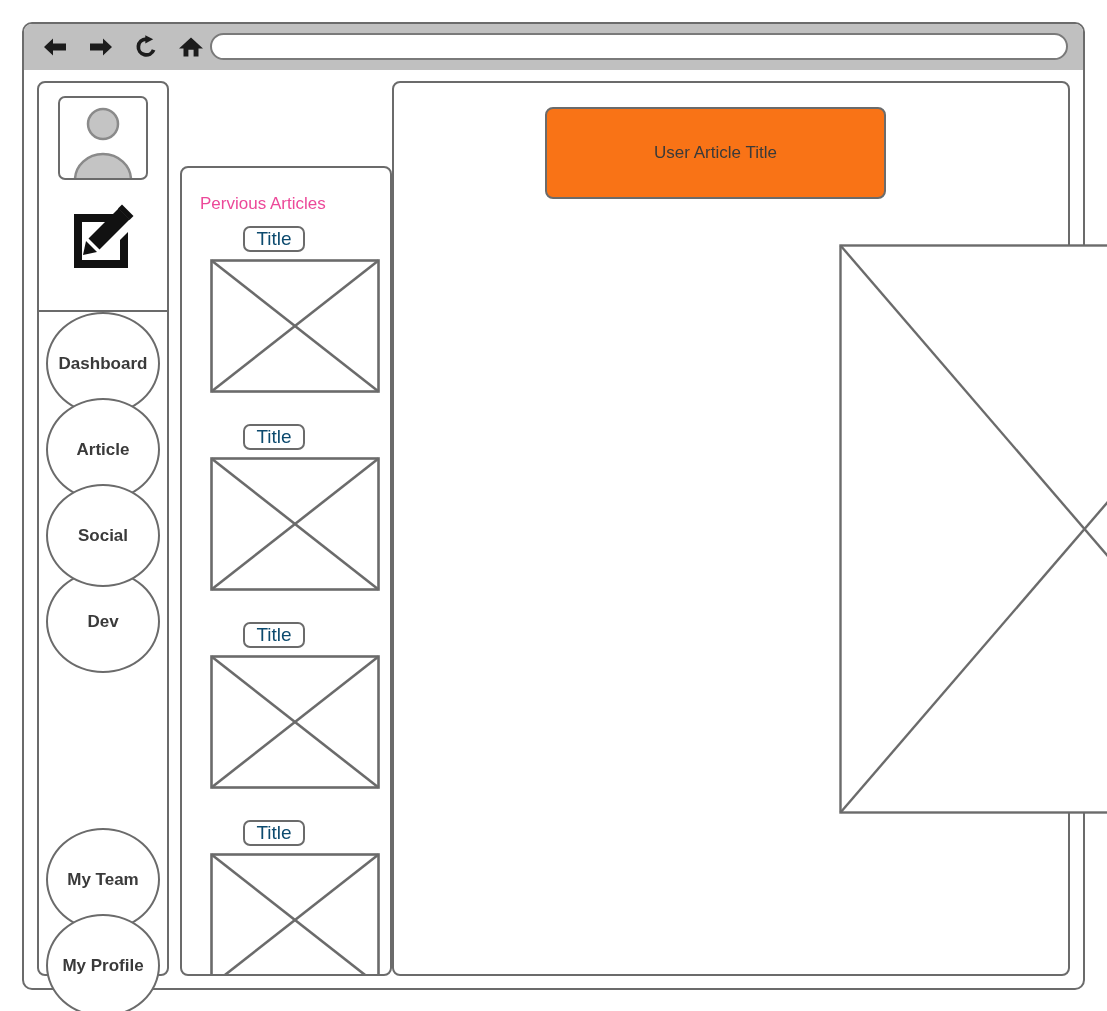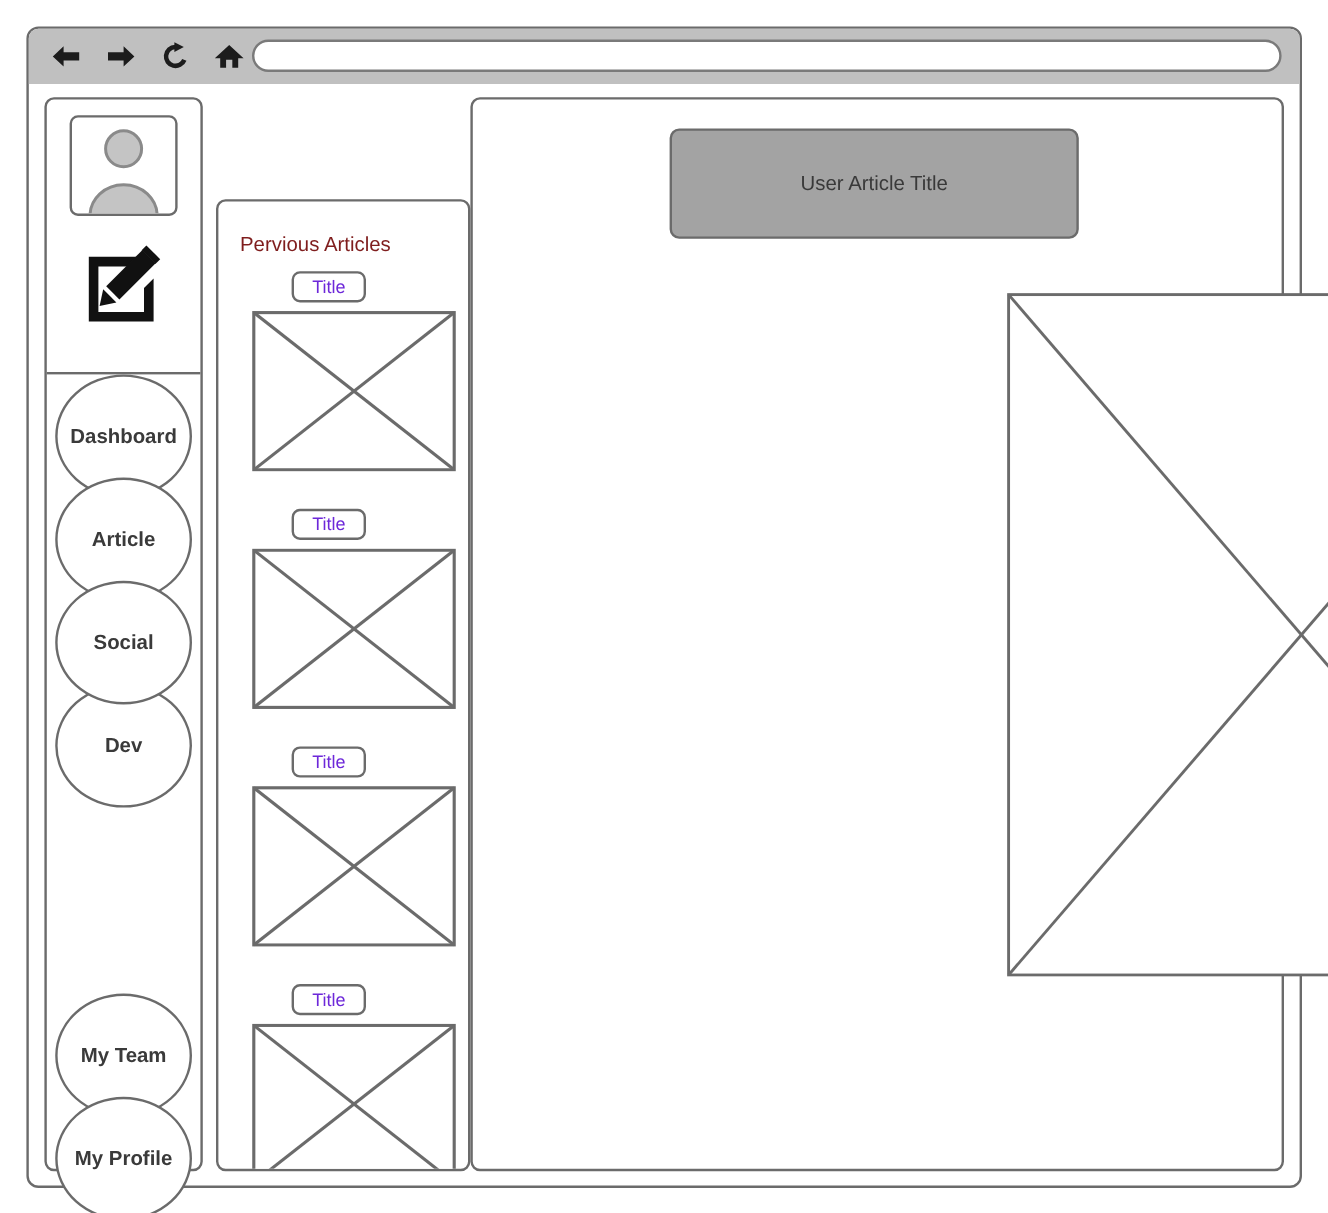--- a/index.html
+++ b/index.html
@@ -167,21 +167,21 @@
     border-radius: 8px;
     background: #ffffff;
     box-sizing: border-box;
     overflow: hidden;
   }
   #previous-panel-title {
     position: absolute;
     left: 18px;
     top: 26px;
     font-size: 17px;
-    color: #7f1d1d;
+    color: #ec4899;
   }
   #previous-list {
     position: absolute;
     left: 0px;
     top: 58px;
     width: 208px;
   }
   .article-card {
     position: relative;
     width: 208px;
@@ -196,22 +196,22 @@
     border: 2px solid #6b6b6b;
     border-radius: 7px;
     background: #ffffff;
     box-sizing: border-box;
     display: flex;
     align-items: center;
     justify-content: center;
     cursor: pointer;
   }
   .article-title-chip span {
-    font-size: 15px;
-    color: #6d28d9;
+    font-size: 19px;
+    color: #0c4a6e;
   }
   .article-thumb {
     position: absolute;
     left: 28px;
     top: 33px;
     width: 170px;
     height: 134px;
   }
 
   
@@ -222,27 +222,27 @@
     width: 678px;
     height: 895px;
     border: 2px solid #6b6b6b;
     border-radius: 8px;
     background: #ffffff;
     box-sizing: border-box;
   }
 
   #article-title-bar {
     position: absolute;
-    left: 534px;
+    left: 521px;
     top: 37px;
     width: 341px;
     height: 92px;
     border: 2px solid #6b6b6b;
     border-radius: 8px;
-    background: #a3a3a3;
+    background: #f97316;
     box-sizing: border-box;
     display: flex;
     align-items: center;
     justify-content: center;
     z-index: 5;
   }
   #article-title-bar span {
     font-size: 17px;
     color: #3a3a3a;
   }

